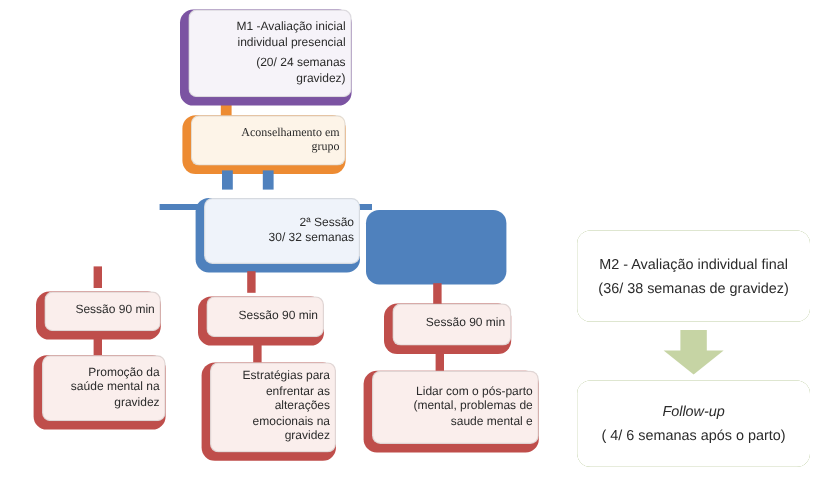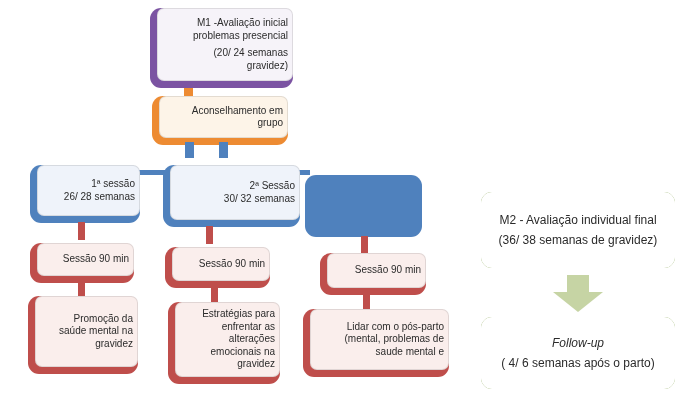--- a/index.html
+++ b/index.html
@@ -66,21 +66,21 @@
     left: 0; top: 0;
     width: 100%; height: 100%;
     border-radius: 11px;
   }
 
   
   .purple .back  { background: #7B53A2; }
   .purple .front { background: #F6F3F9; }
 
   .orange .back  { background: #ED8B32; }
-  .orange .front { background: #FDF4E8; }
+  .orange .front { background: #FDF4E8; font-family: Liberation Serif, serif; }
 
   .blue .back    { background: #4F81BD; }
   .blue .front   { background: #EFF3FA; }
 
   .red .back     { background: #BF4E4B; }
   .red .front    { background: #FAEEEC; }
 
   .green .back   { background: transparent; border: 3px solid #7C9B43; }
   .green .front  { background: #ffffff; border: none; }
 
@@ -124,21 +124,21 @@
 
 <div id="canvas">
 
   <div class="conn conn-orange" style="left:184px; top:84px; width:9px; height:14px;"></div>
 
   <div class="box bevel purple" style="left:150px; top:8px; width:143px; height:80px;">
     <div class="back"></div>
     <div class="front">
       <div class="txt t115">
         <span>M1 -Avaliação inicial</span><br>
-        <span>problemas presencial</span>
+        <span>individual presencial</span>
         <span class="gap"></span>
         <span>(20/ 24 semanas</span><br>
         <span>gravidez)</span>
       </div>
     </div>
   </div>
 
   <div class="box bevel orange" style="left:152px; top:96px; width:136px; height:49px;">
     <div class="back"></div>
     <div class="front">
@@ -148,29 +148,20 @@
       </div>
     </div>
   </div>
 
   <div class="conn conn-blue" style="left:185px; top:142px; width:9px; height:16px;"></div>
   <div class="conn conn-blue" style="left:219px; top:142px; width:9px; height:16px;"></div>
 
   <div class="conn conn-blue" style="left:133px; top:170px; width:40px; height:5px;"></div>
   <div class="conn conn-blue" style="left:266px; top:170px; width:44px; height:5px;"></div>
 
-  <div class="box bevel blue" style="left:30px; top:165px; width:110px; height:58px;">
-    <div class="back"></div>
-    <div class="front">
-      <div class="txt t115">
-        <span>1ª sessão</span><br>
-        <span>26/ 28 semanas</span>
-      </div>
-    </div>
-  </div>
 
   <div class="box bevel blue" style="left:163px; top:165px; width:137px; height:62px;text-decoration:underline;">
     <div class="back"></div>
     <div class="front">
       <div class="txt t115">
         <span>2ª Sessão</span><br>
         <span>30/ 32 semanas</span>
       </div>
     </div>
   </div>
@@ -207,21 +198,21 @@
       <div class="txt t115">
         <span>Sessão 90 min</span>
       </div>
     </div>
   </div>
 
   <div class="conn conn-red" style="left:78px; top:281px; width:7px; height:15px;"></div>
   <div class="conn conn-red" style="left:211px; top:286px; width:7px; height:16px;"></div>
   <div class="conn conn-red" style="left:363px; top:293px; width:7px; height:16px;"></div>
 
-  <div class="box bevel red" style="left:28px; top:296px; width:110px; height:78px;">
+  <div class="box bevel red" style="left:28px; top:296px; width:110px; height:62px;">
     <div class="back"></div>
     <div class="front">
       <div class="txt t115">
         <span>Promoção da</span><br>
         <span>saúde mental na</span><br>
         <span>gravidez</span>
       </div>
     </div>
   </div>
 

